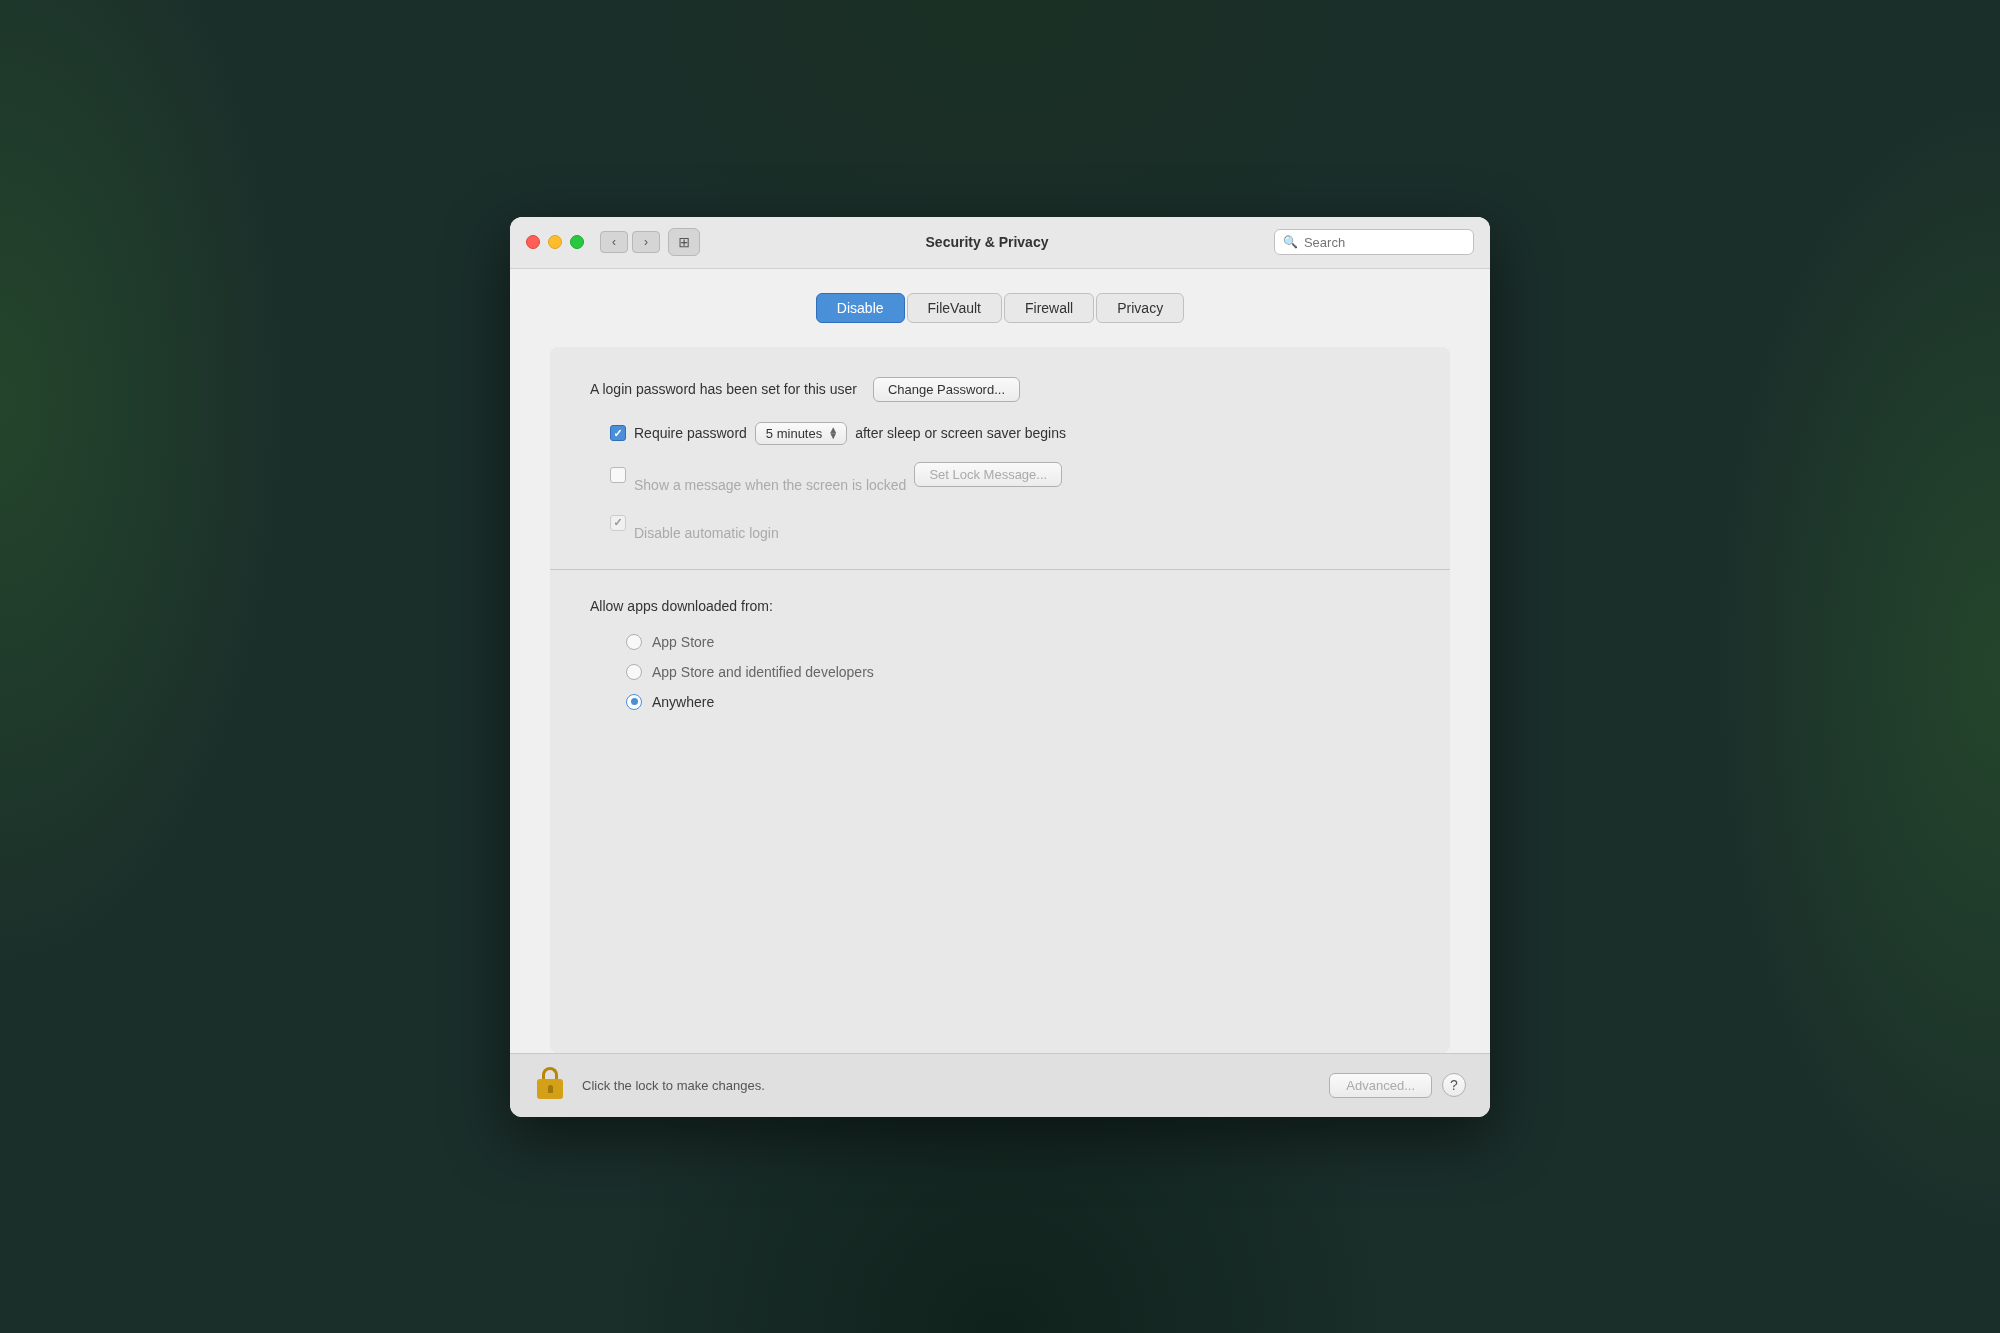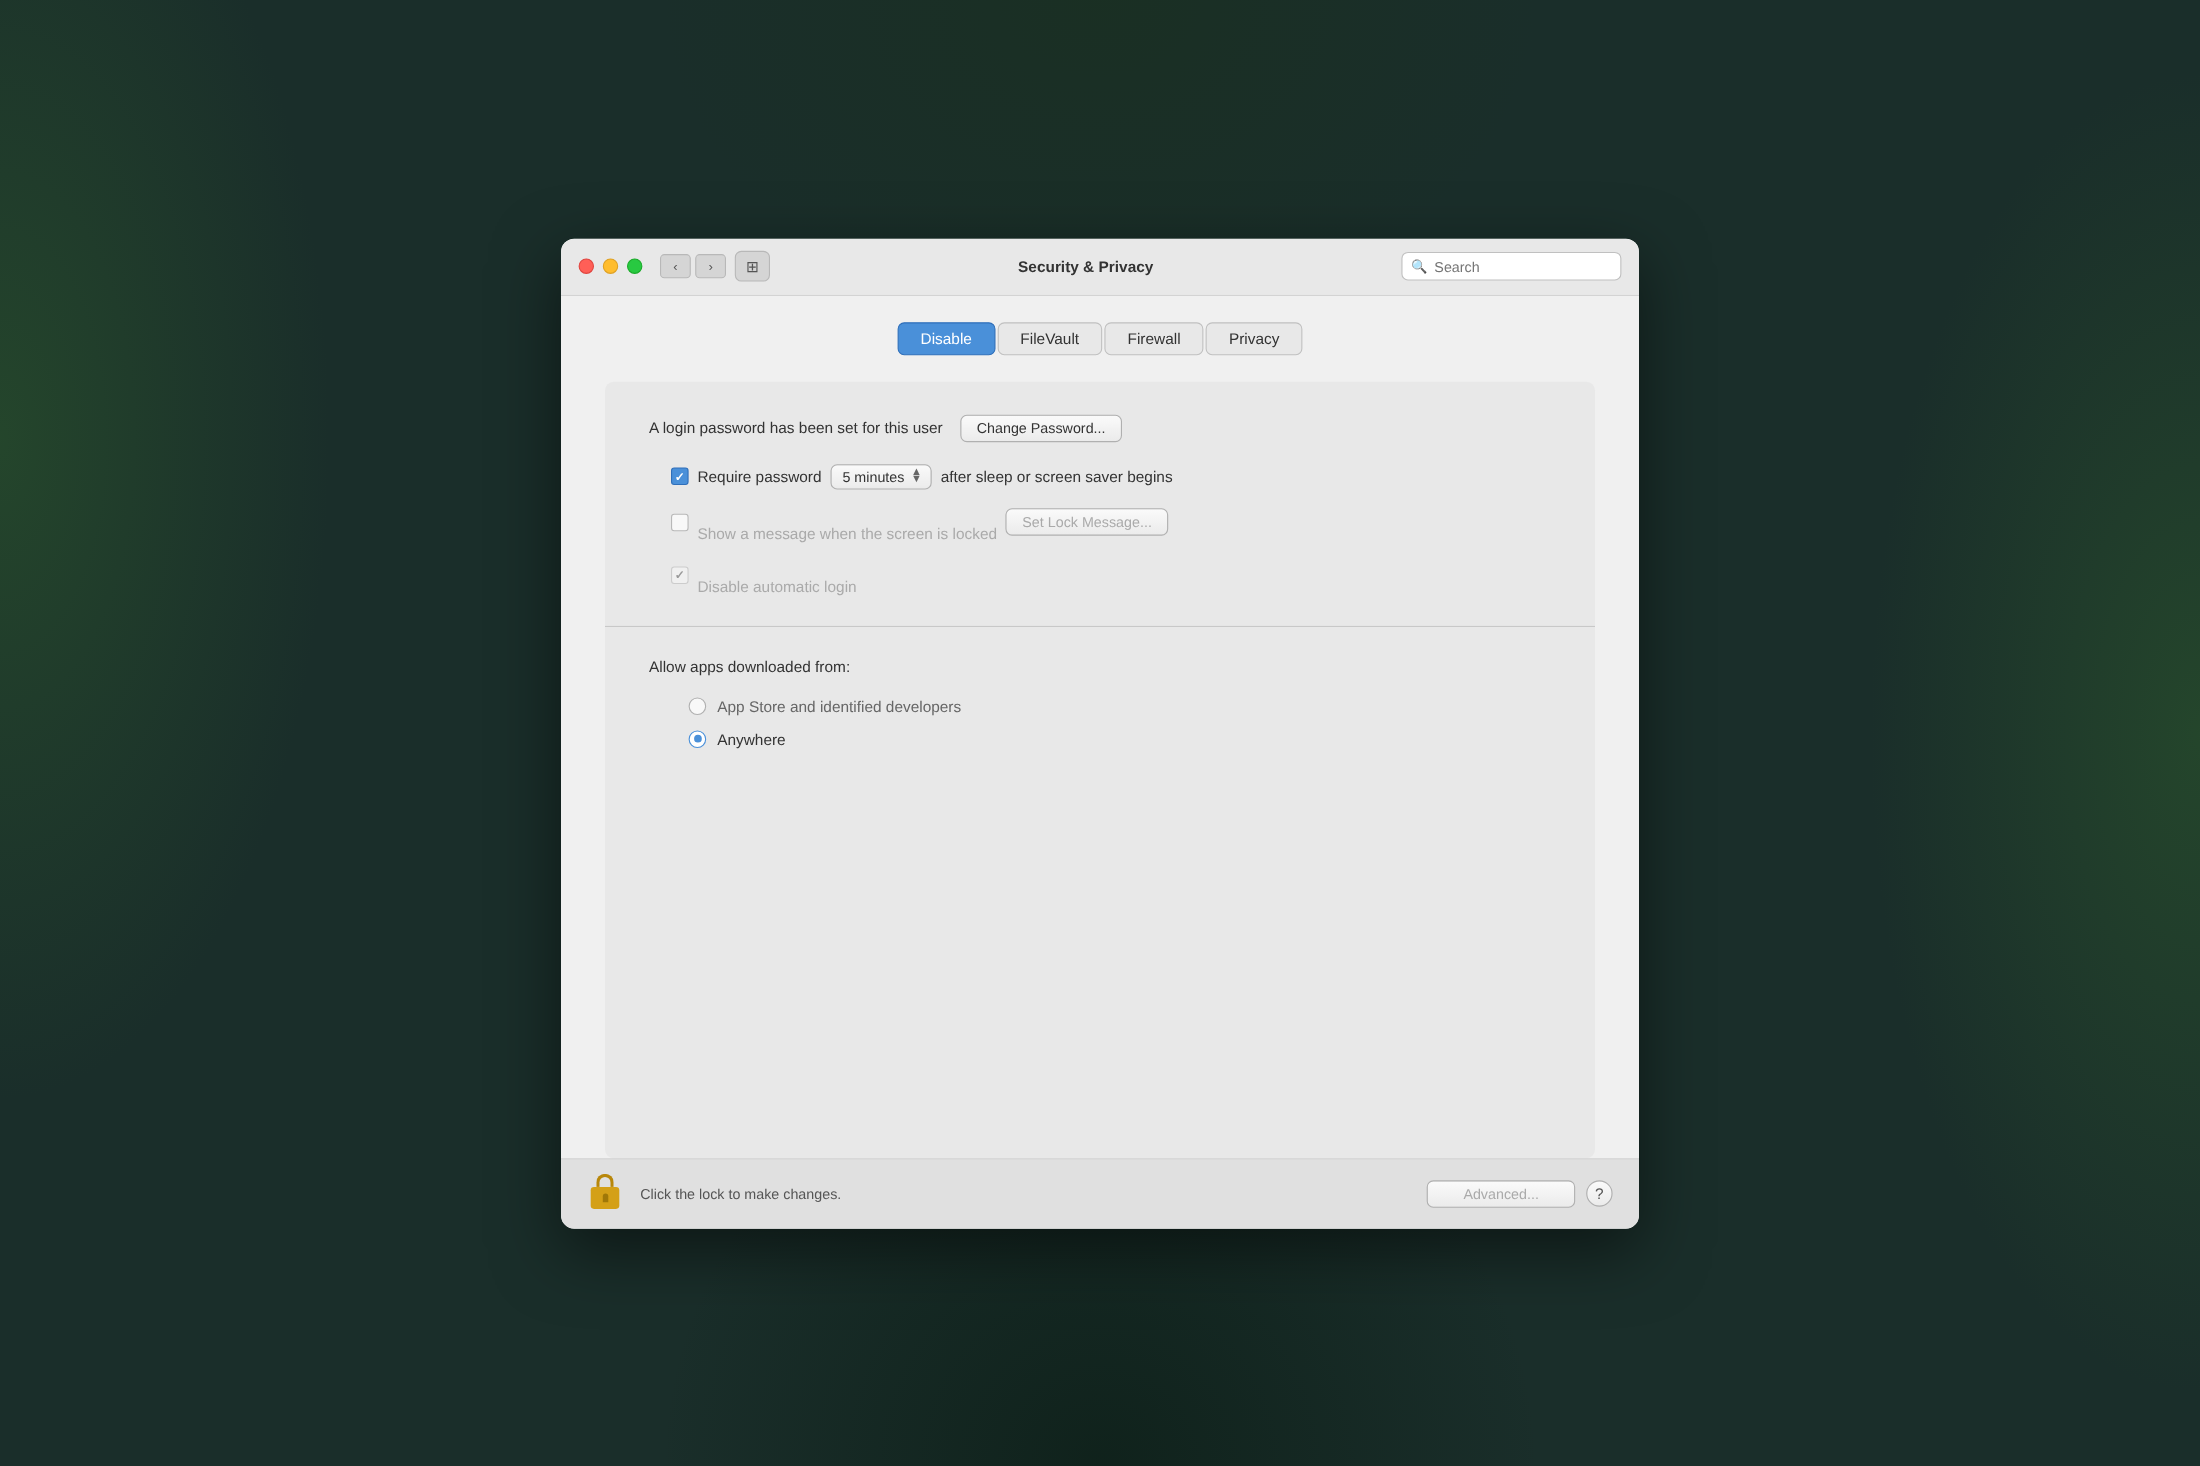--- a/index.html
+++ b/index.html
@@ -401,21 +401,21 @@
     .bottom-buttons {
       display: flex;
       gap: 10px;
       margin-left: auto;
     }
 
     .advanced-btn {
       background: linear-gradient(to bottom, #fafafa, #ebebeb);
       border: 1px solid #b0b0b0;
       border-radius: 6px;
-      padding: 4px 32px;
+      padding: 4px 16px;
       font-size: 13px;
       color: #aaa;
       cursor: pointer;
     }
 
     .help-btn {
       width: 24px;
       height: 24px;
       border-radius: 50%;
       border: 1.5px solid #b0b0b0;
@@ -514,20 +514,24 @@
         <div class="checkbox-dimmed checked"></div>
         <span class="row-label-dim">Disable automatic login</span>
       </div>
 
       <div class="divider"></div>
 
       <div class="allow-apps-label">Allow apps downloaded from:</div>
 
       <div class="radio-group">
 
+        <div class="radio-row">
+          <div class="radio-outer"></div>
+          <span class="radio-label">App Store</span>
+        </div>
 
         <div class="radio-row">
           <div class="radio-outer"></div>
           <span class="radio-label">App Store and identified developers</span>
         </div>
 
         <div class="radio-row">
           <div class="radio-outer selected">
             <div class="radio-inner"></div>
           </div>

